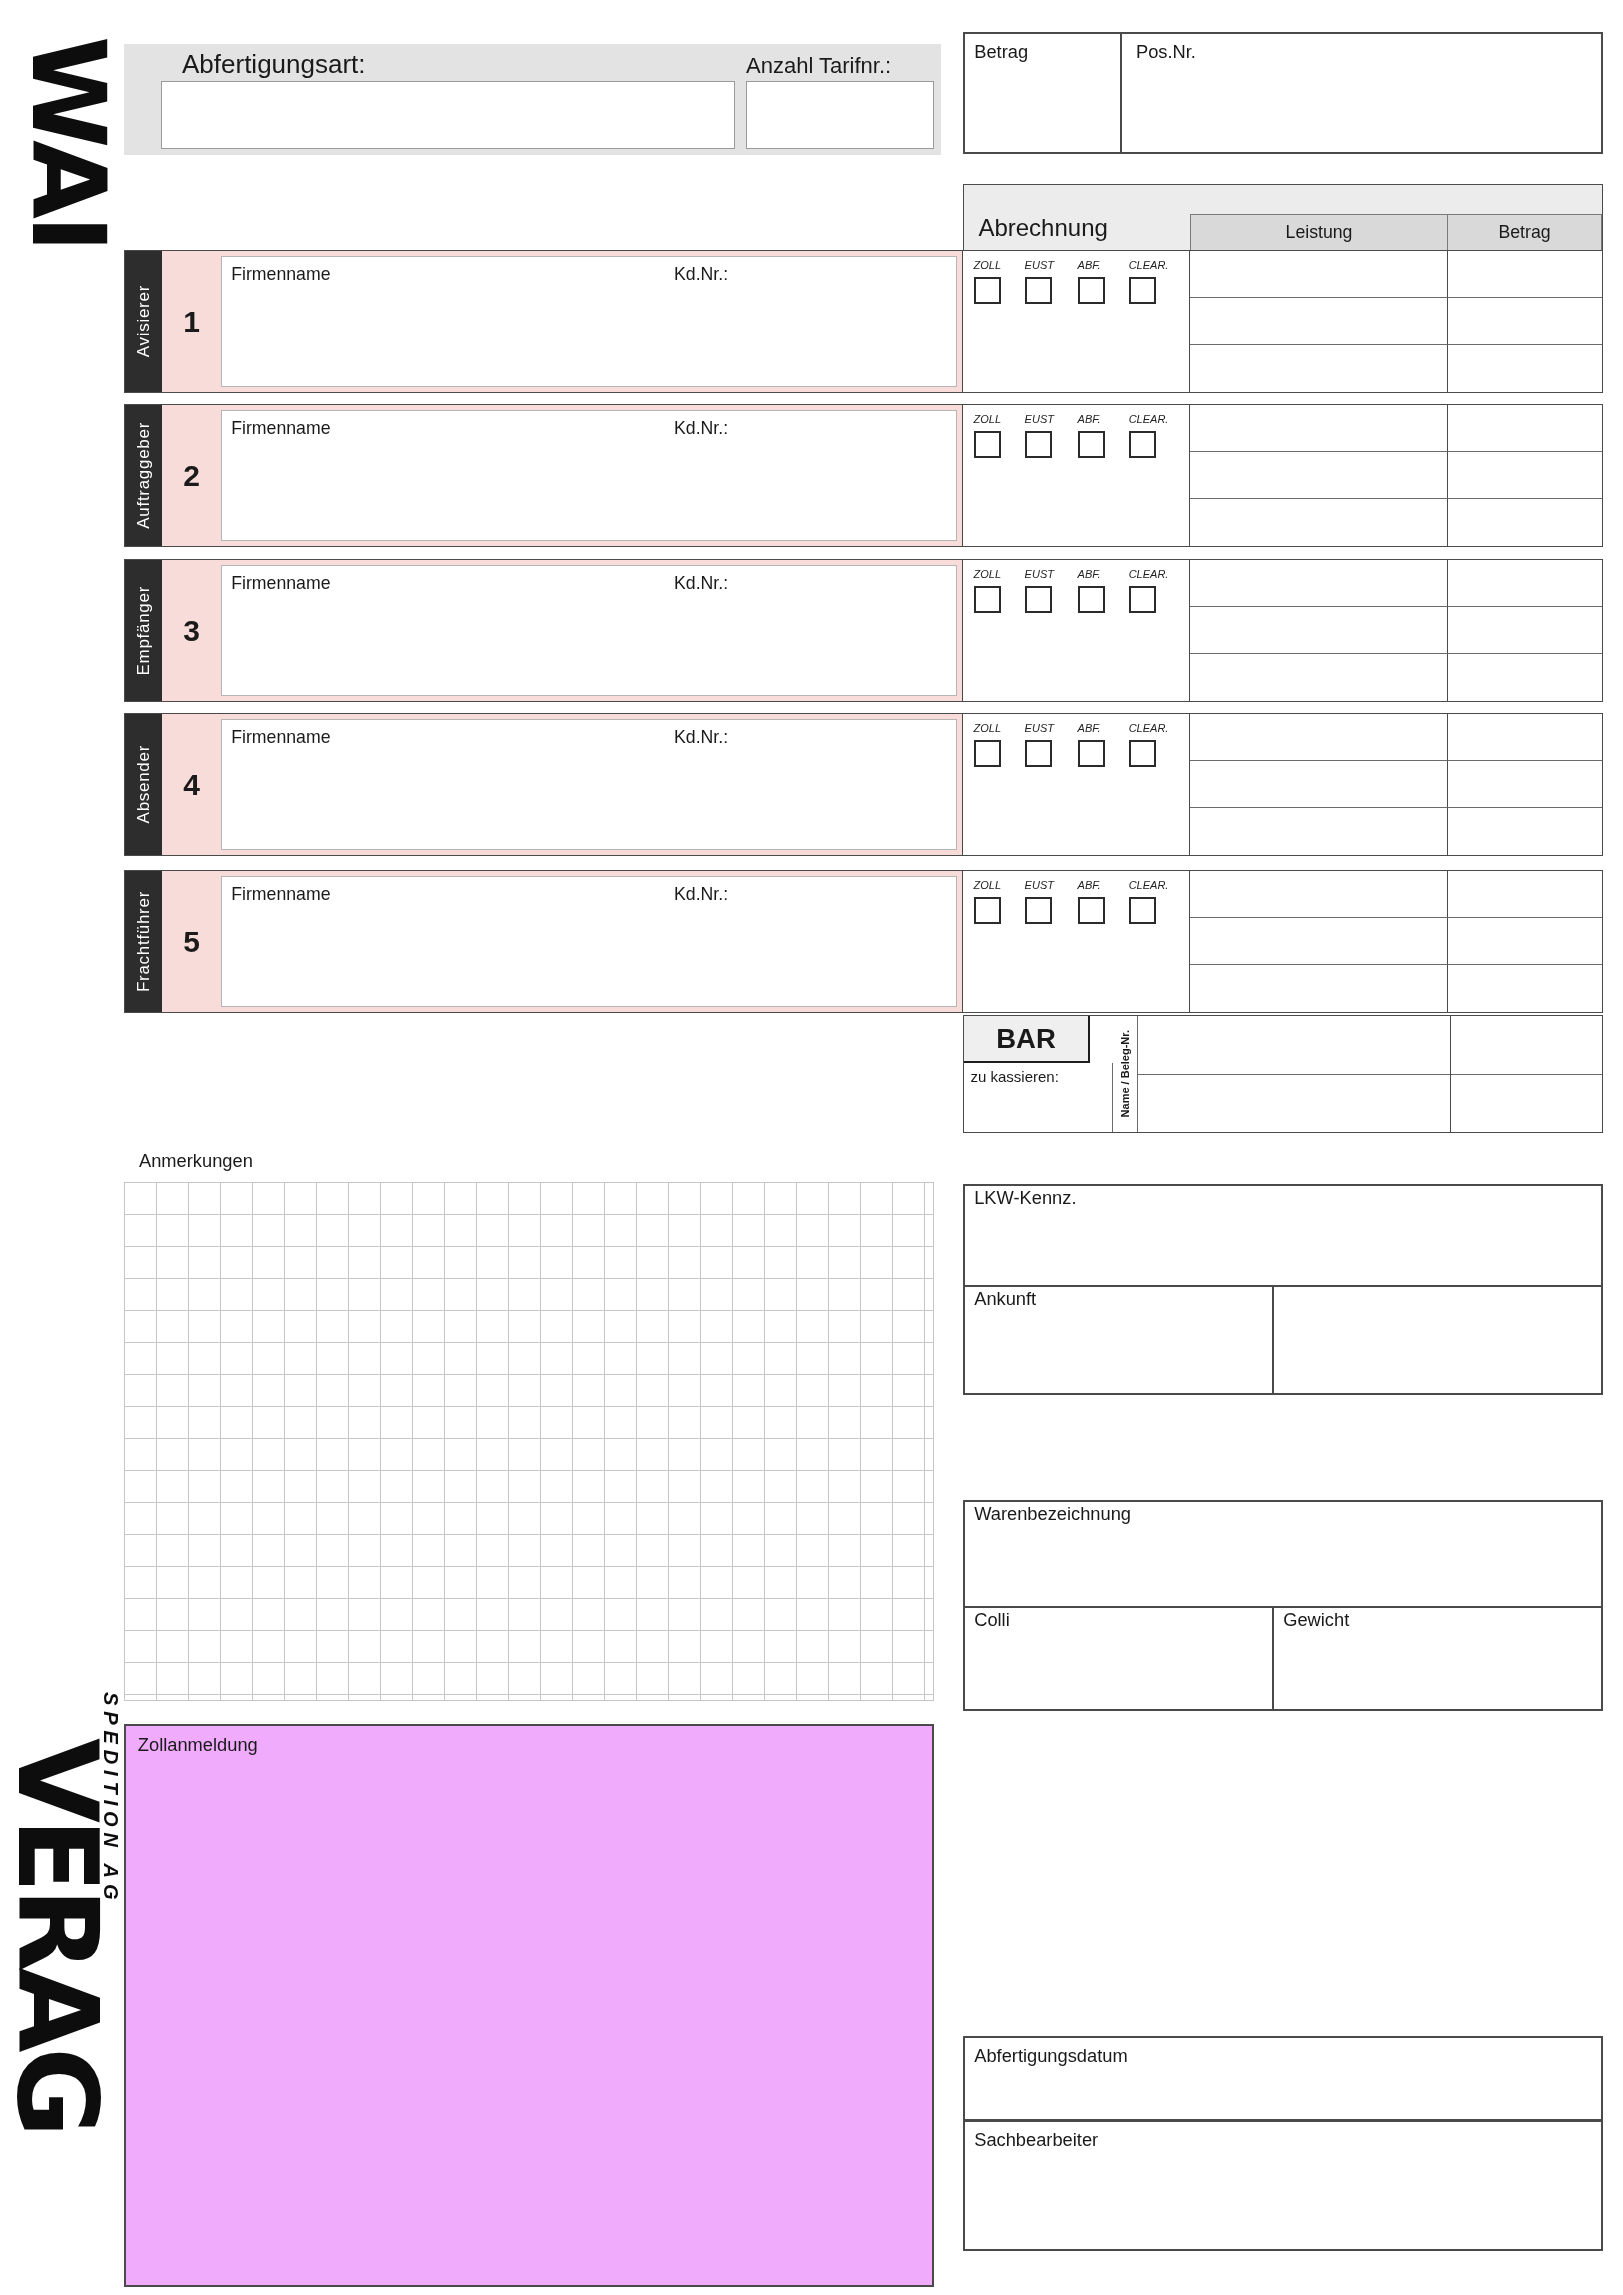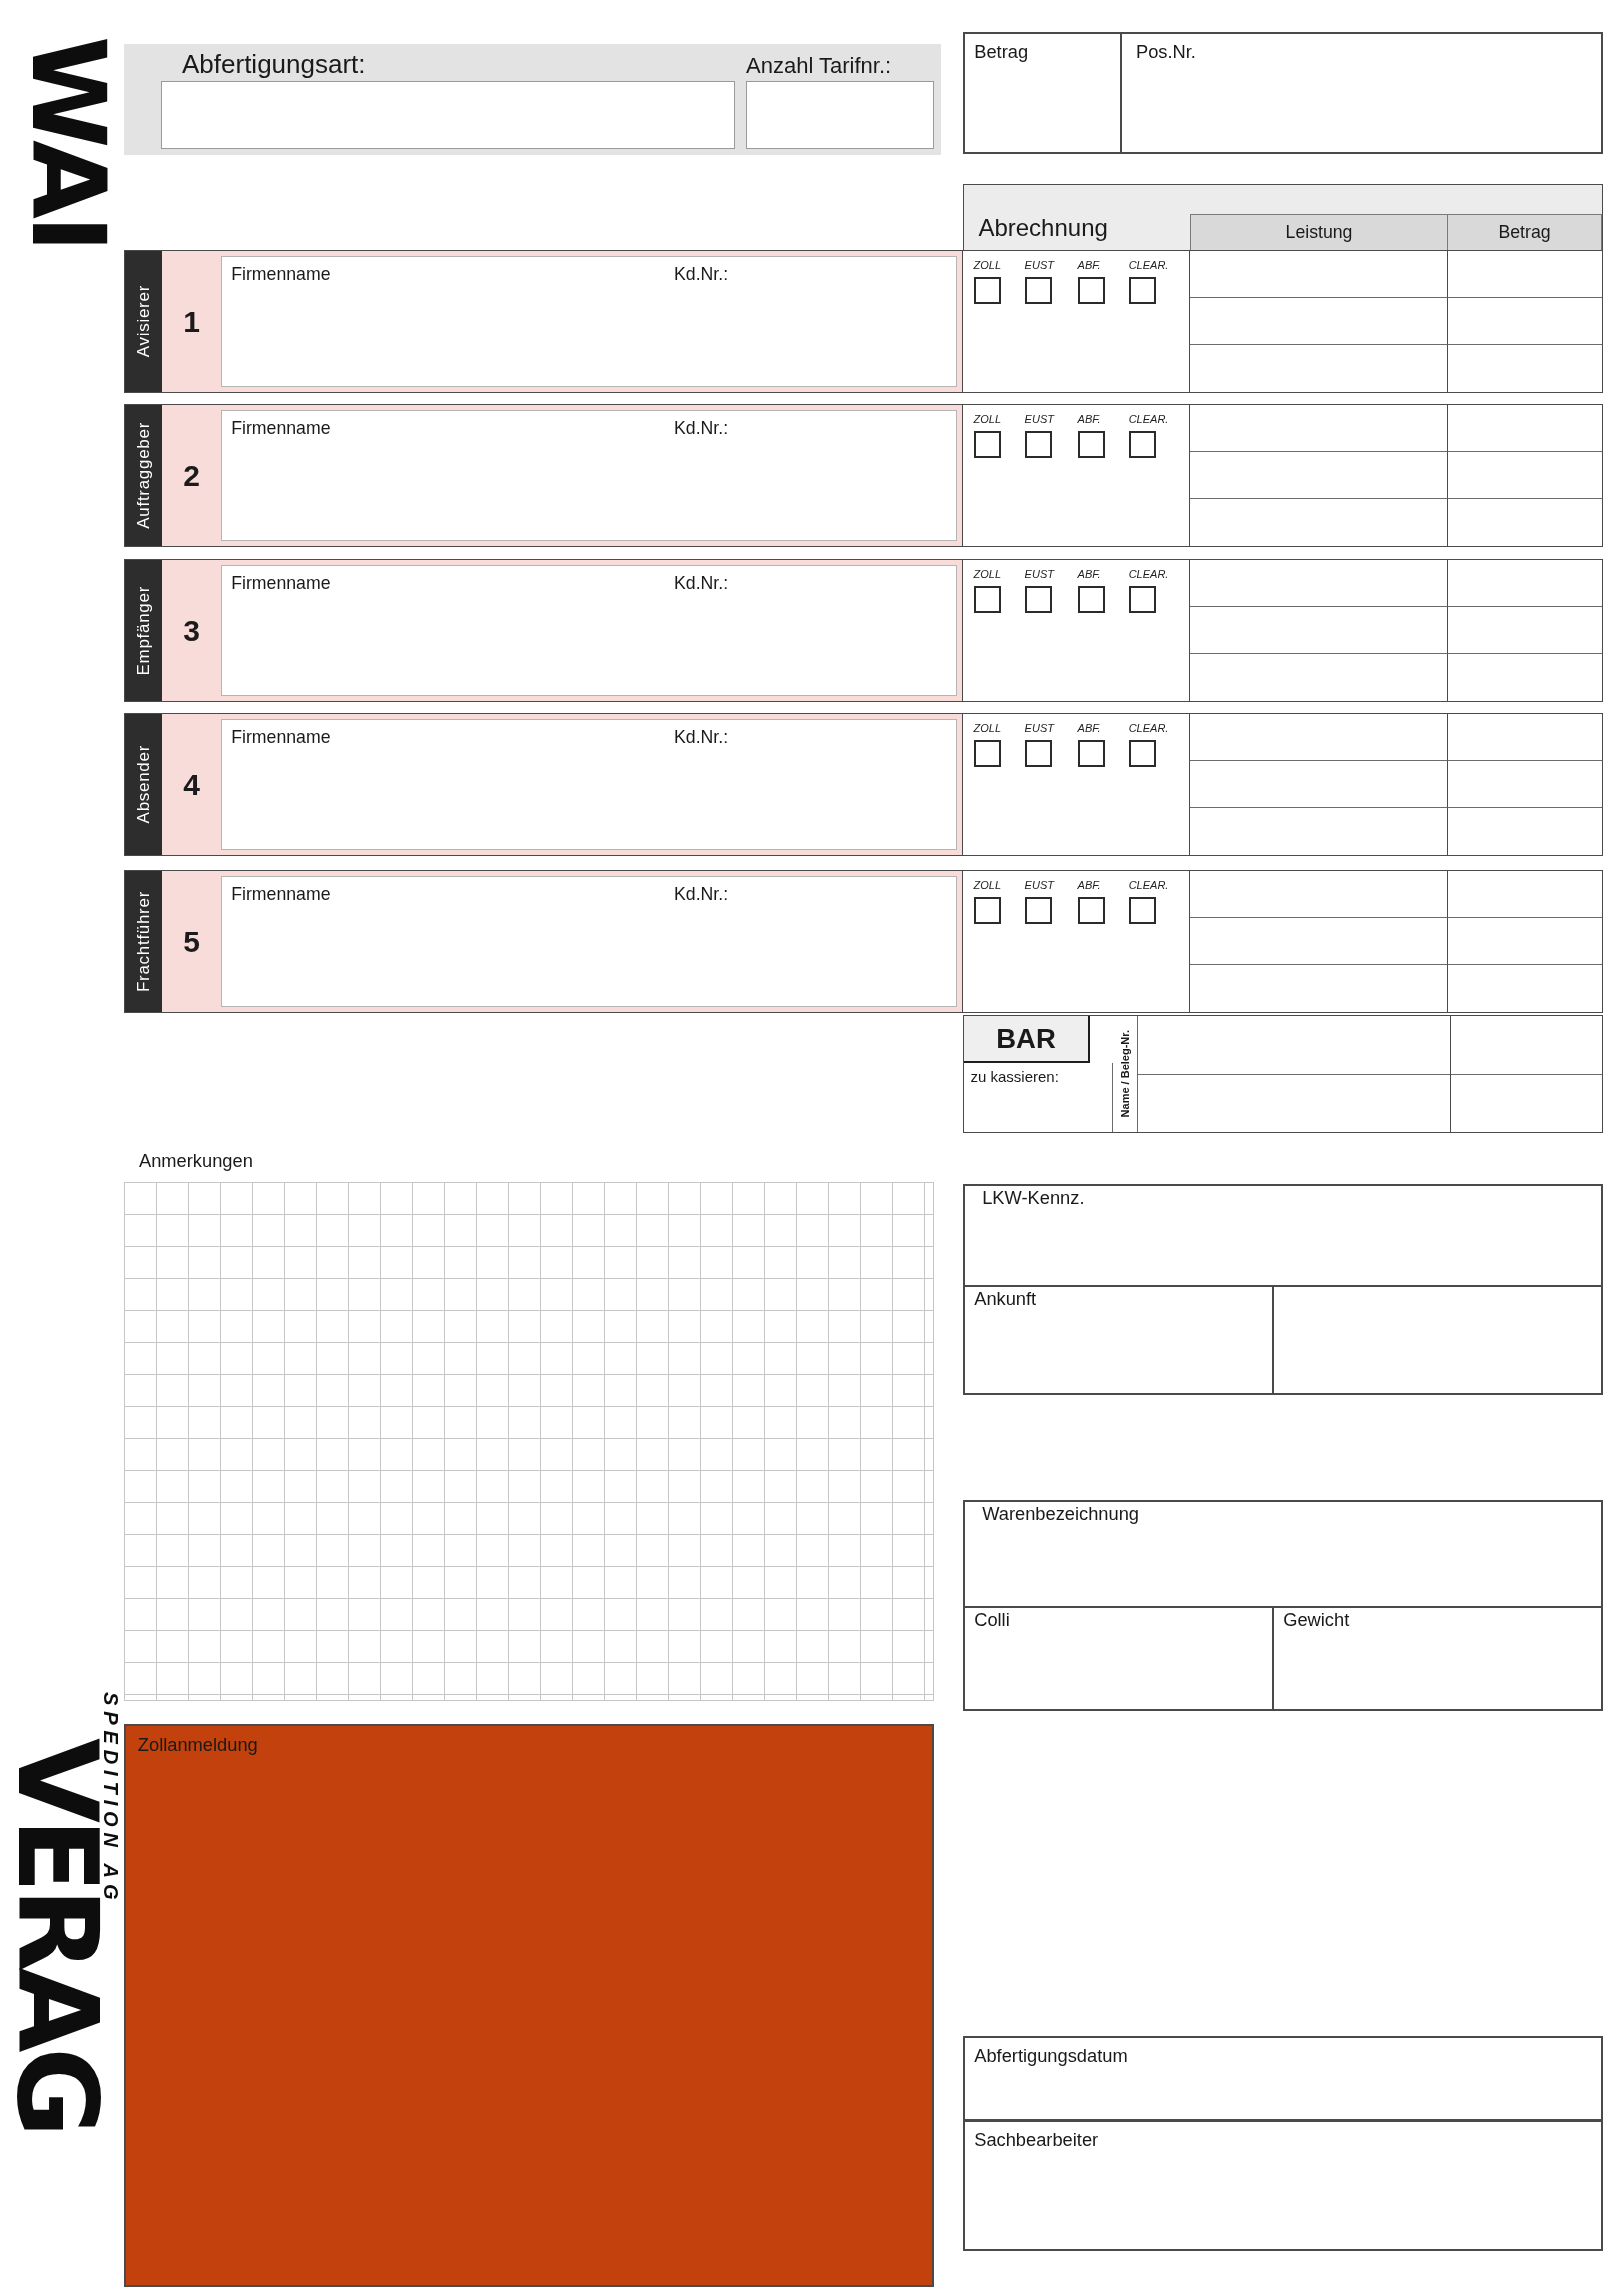--- a/index.html
+++ b/index.html
@@ -79,31 +79,31 @@
                background:
                  repeating-linear-gradient(to right,  #c6c6c6 0 0.7px, transparent 0.7px 32px),
                  repeating-linear-gradient(to bottom, #c6c6c6 0 0.7px, transparent 0.7px 32px);
                border-right:0.7px solid #c6c6c6; border-bottom:0.7px solid #c6c6c6; }
 
   
   .panel-box { position:absolute; left:963px; width:640px; border:2px solid #4a4a4a; background:#fff; display:flex; flex-direction:column; }
   .pb-label  { font-size:18.3px; padding:6.5px 0 0 9.2px; }
   .lkw-block   { top:1184px; height:211px; }
   .waren-block { top:1500px; height:211px; }
-  .pb-top    { border-bottom:2px solid #4a4a4a;padding-left:8px; }
+  .pb-top    { border-bottom:2px solid #4a4a4a; }
   .lkw-top   { height:101px; }
   .waren-top { height:106px; }
   .pb-bottom { flex:1; display:flex; }
   .pb-left   { width:309px; border-right:2px solid #4a4a4a; }
   .pb-right  { flex:1; }
   .abfdat-block { top:2036px; height:85px; }
   .sach-block   { top:2120px; height:131px; }
 
   
-  .zoll-box { position:absolute; left:124px; top:1724px; width:810px; height:563px; border:2px solid #4a4a4a; background:#c2410c; }
+  .zoll-box { position:absolute; left:124px; top:1724px; width:810px; height:563px; border:2px solid #4a4a4a; background:#f0abfc; }
   .zoll-label { font-size:18.3px; padding:7.9px 0 0 11.8px; display:block; }
 </style>
 </head>
 <body>
 
 <div class="page">
 
   <div class="wai vdown">WAI</div>
   <div class="verag vdown">VERAG</div>
   <div class="sped vdown">SPEDITION AG</div>

